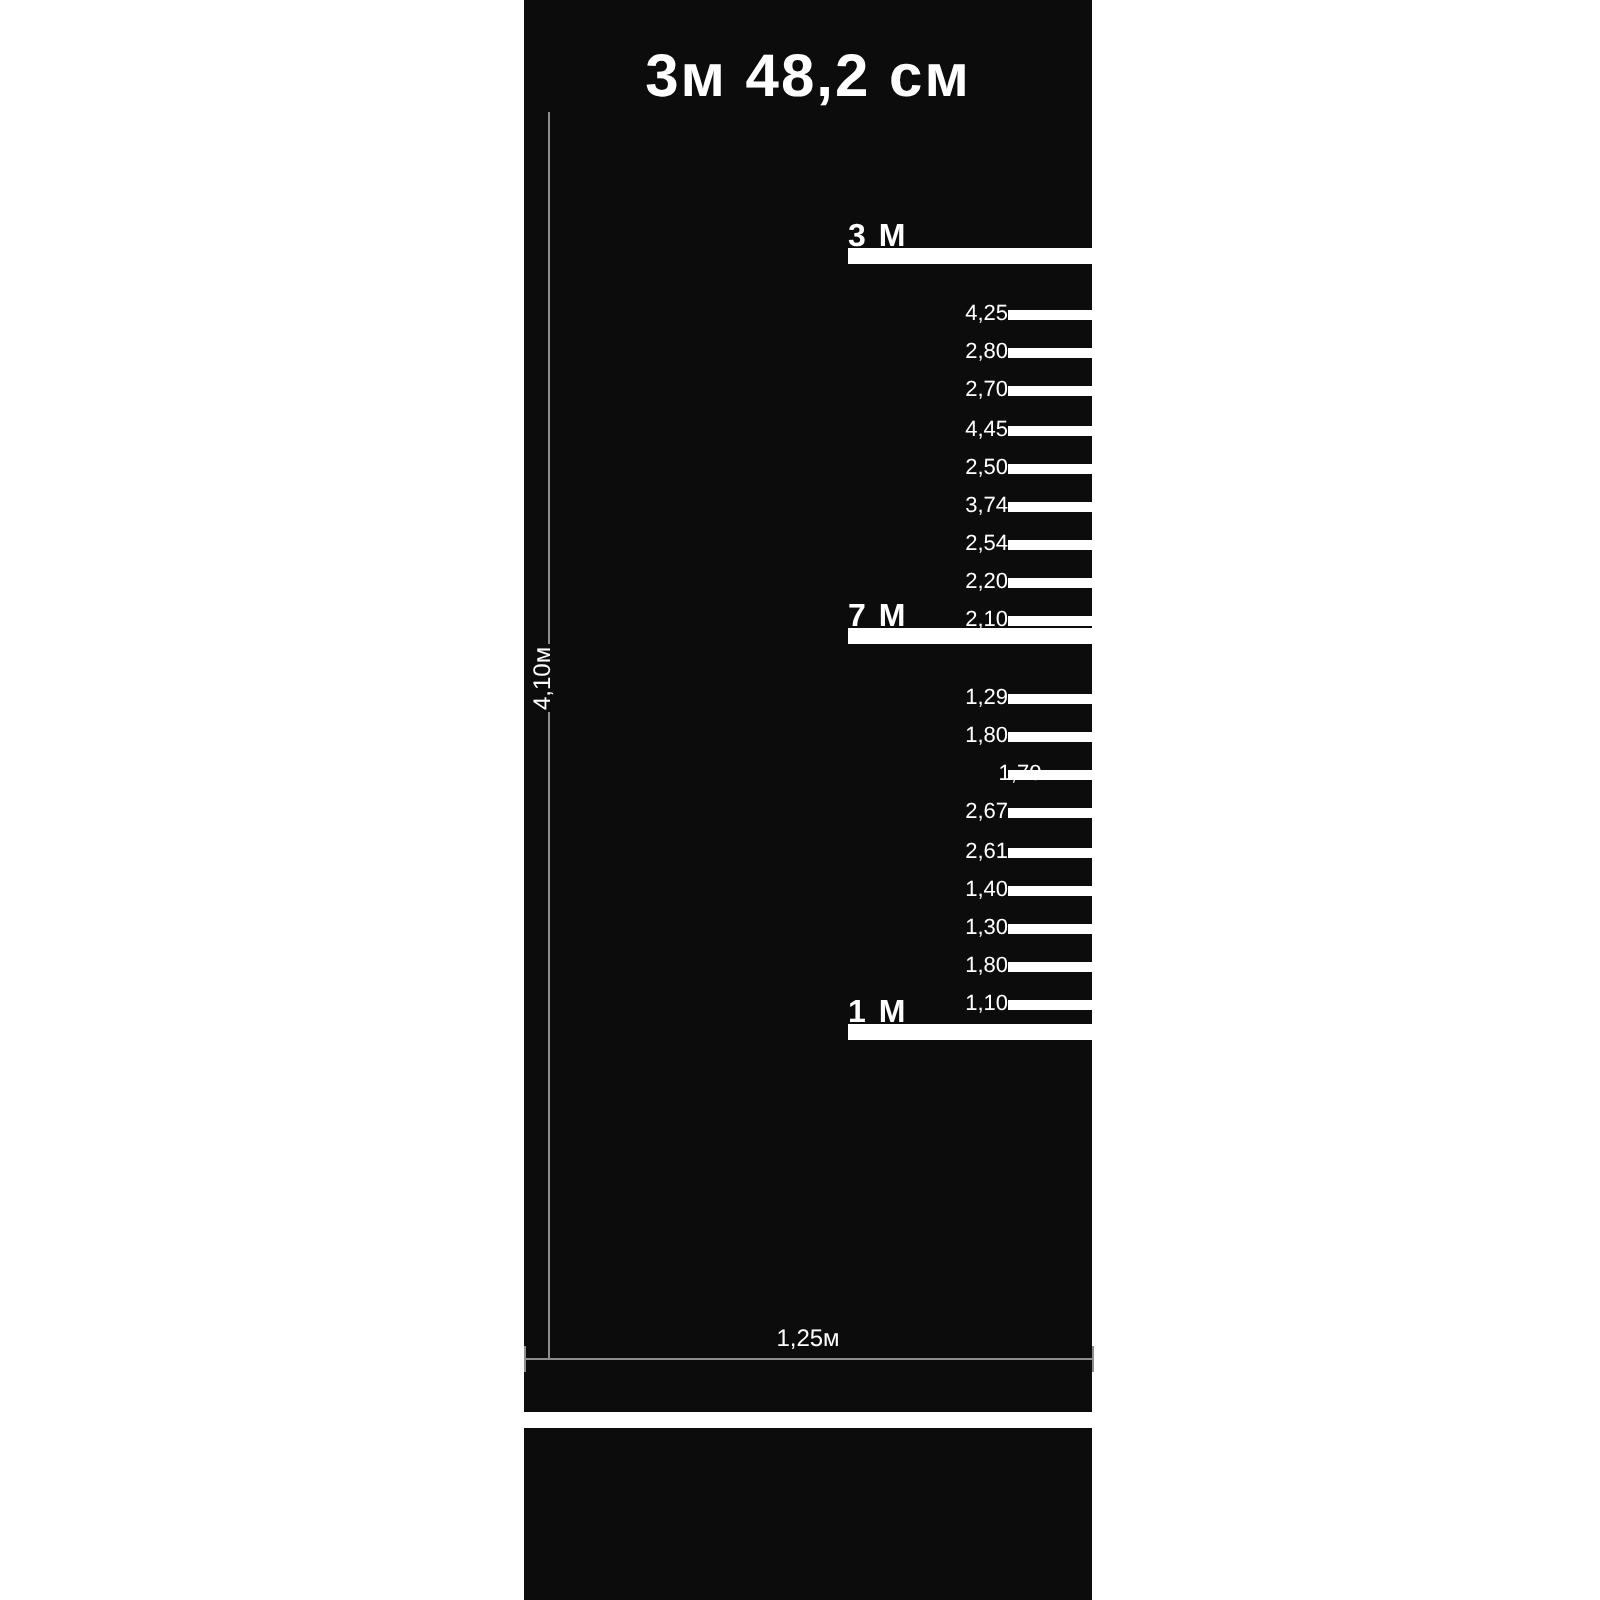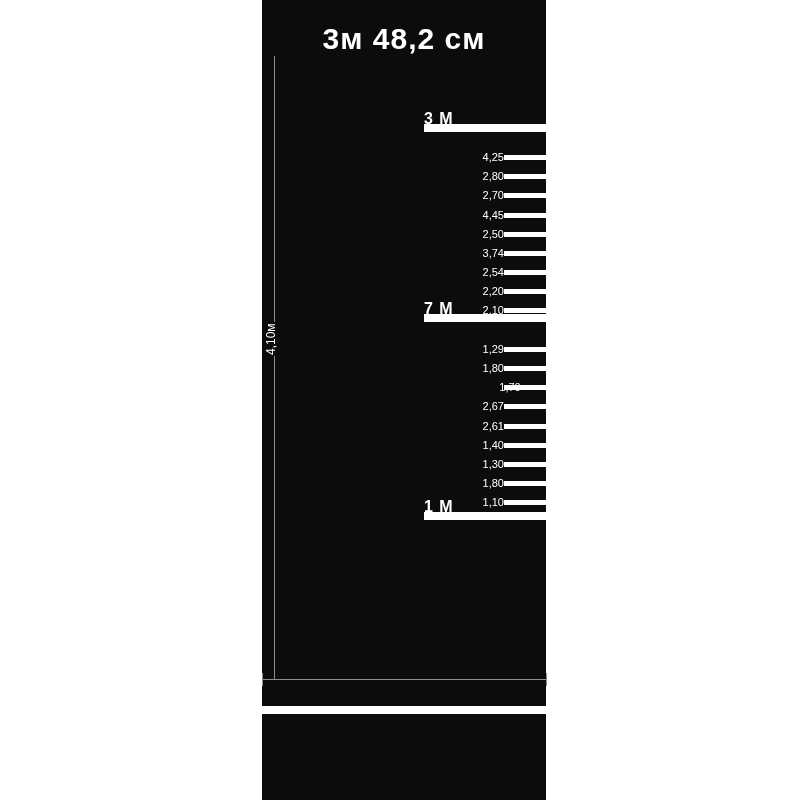--- a/index.html
+++ b/index.html
@@ -228,14 +228,15 @@
   <div class="bottom-rule"></div>
 
   <div class="dim-v-line"></div>
   <div class="dim-v-tip" style="top:34px;"></div>
   <div class="dim-v-tip" style="top:679px;"></div>
   <div class="dim-v-label">4,10м</div>
 
   <div class="dim-h-line"></div>
   <div class="dim-h-tip" style="left:262px;"></div>
   <div class="dim-h-tip" style="left:546px;"></div>
+  <div class="dim-h-label">1,25м</div>
 
 </div>
 
 </body></html>

